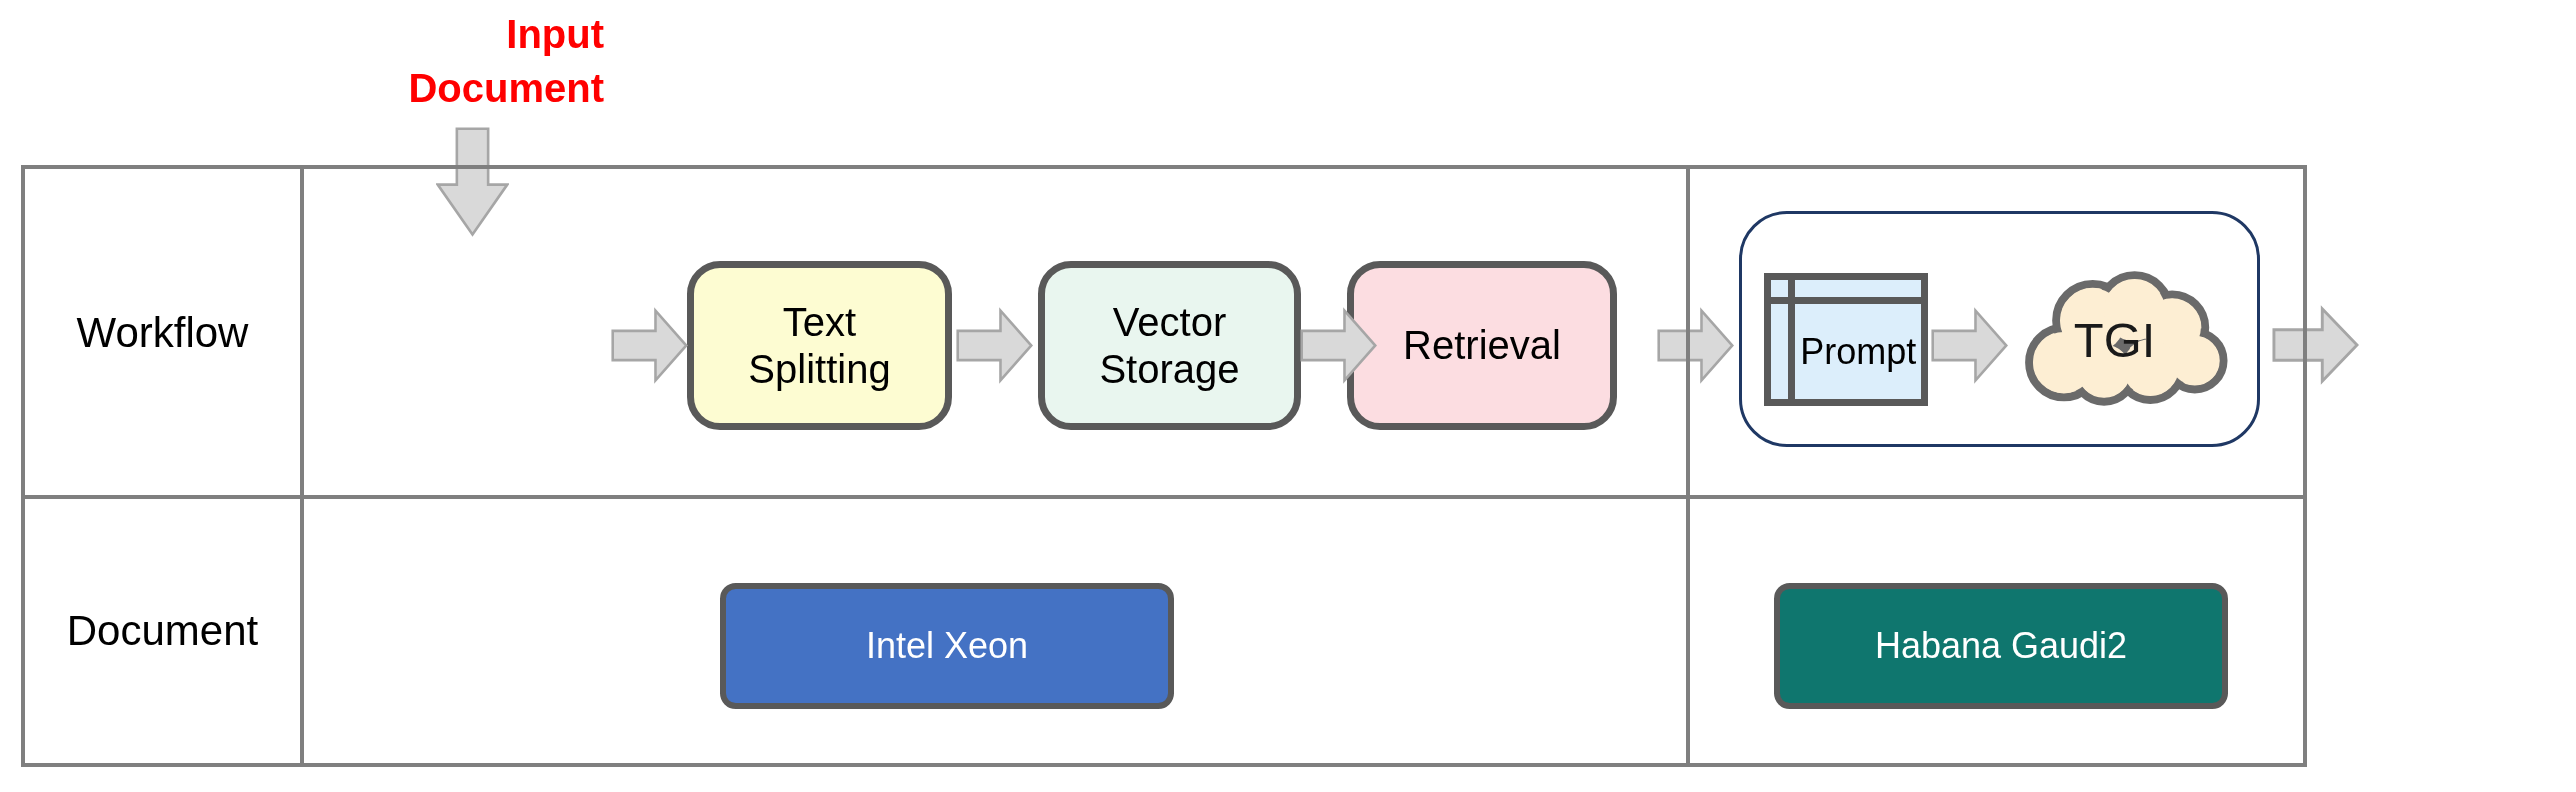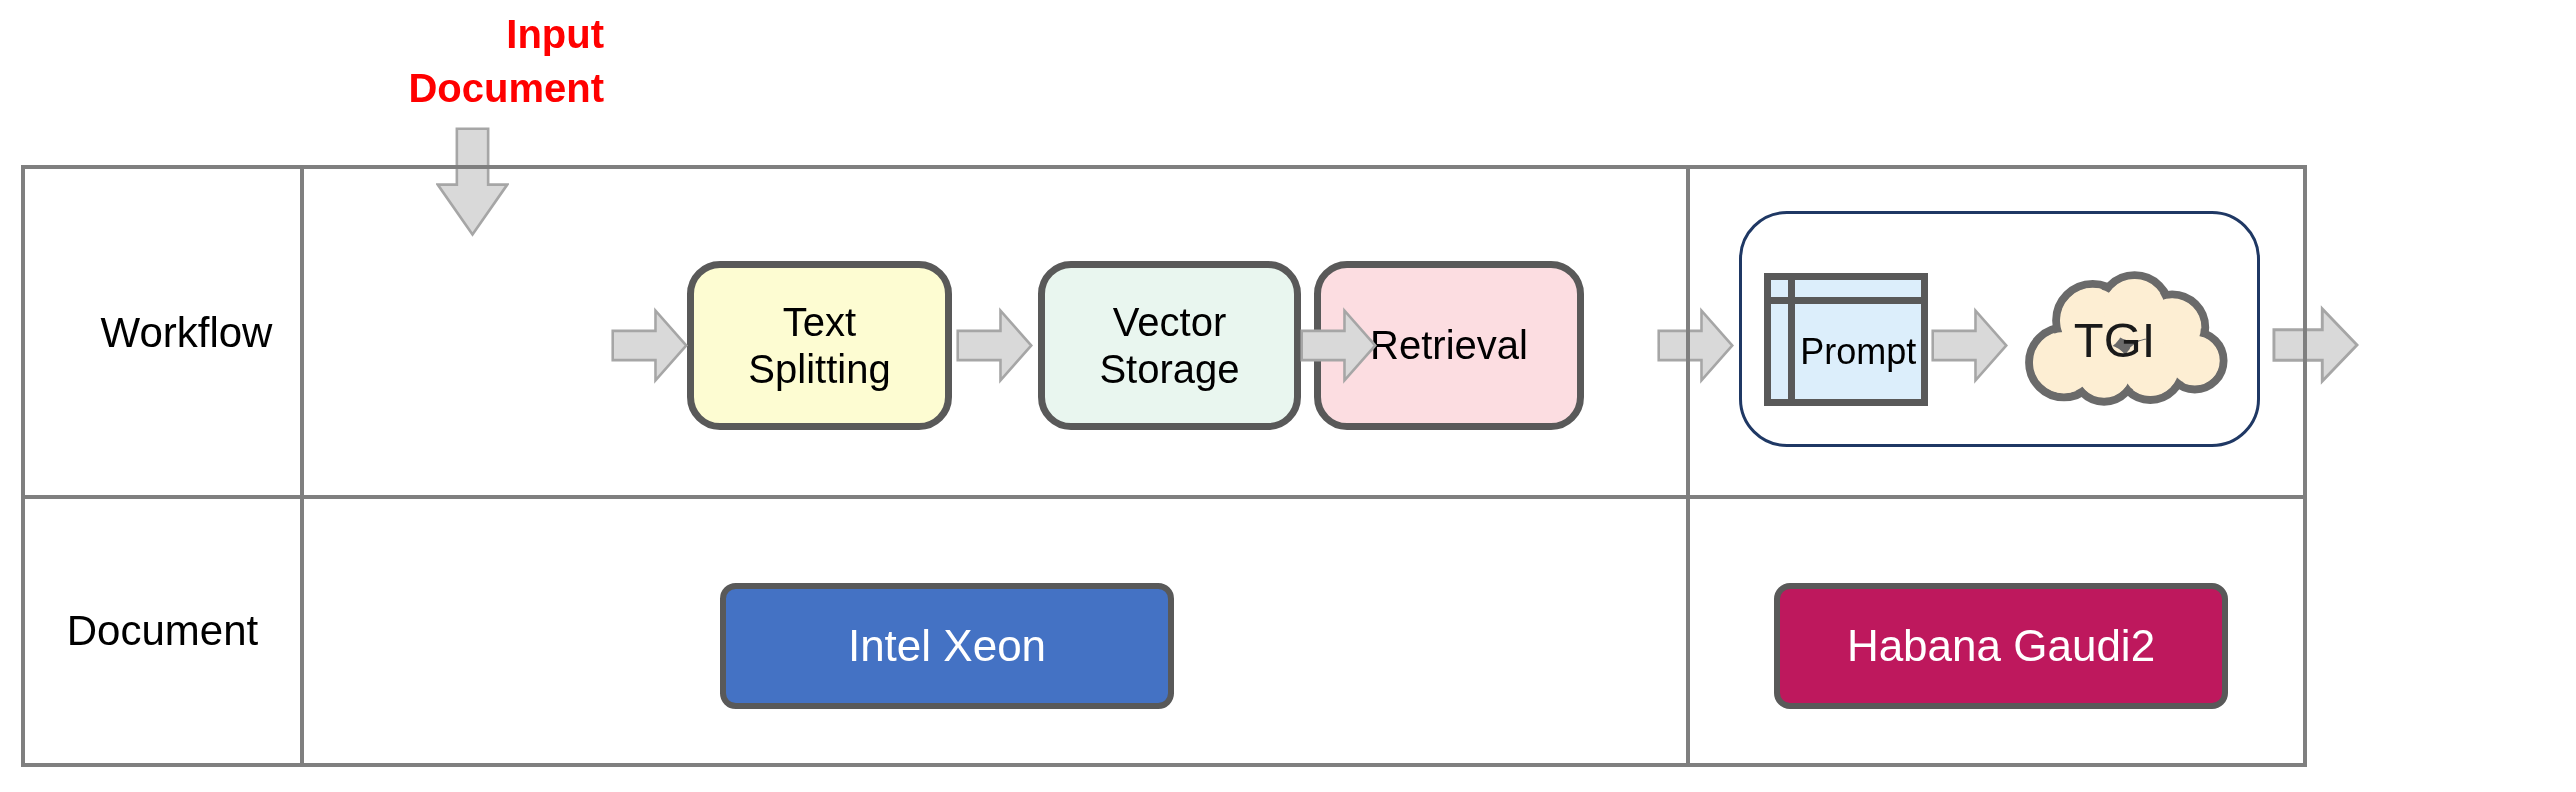--- a/index.html
+++ b/index.html
@@ -23,35 +23,35 @@
   #vline-labels  { left: 300px;  top: 165px; width: 4.4px;  height: 602px; }
   #vline-section { left: 1686px; top: 165px; width: 4.4px;  height: 602px; }
   #hline-rows    { left: 21px;   top: 495px; width: 2286px; height: 4.4px; }
 
   
   .row-label {
     position: absolute; left: 25px; width: 275px;
     display: flex; align-items: center; justify-content: center;
     font-size: 42px; color: #000000;
   }
-  #label-workflow { top: 169px; height: 328px; margin-left: 24px; }
+  #label-workflow { top: 169px; height: 328px; }
   #label-hardware { top: 499px; height: 263px; }
 
   
   .step {
     position: absolute; top: 261px; height: 169px;
     border: 7px solid #595959; border-radius: 33px;
     display: flex; align-items: center; justify-content: center;
     text-align: center; font-size: 40px; line-height: 1.17; color: #000000;
     padding: 0 40px;
   }
   #step-doc-loading   { left: 338px;  width: 272px; }
   #step-text-split    { left: 687px;  width: 265px; }
   #step-vector-store  { left: 1038px; width: 263px; }
-  #step-retrieval     { left: 1314px; width: 270px; padding: 0 18px; }
+  #step-retrieval     { left: 1347px; width: 270px; padding: 0 18px; }
 
   
   .arrow { position: absolute; }
   .arrow svg { display: block; width: 100%; height: 100%; }
   .arrow polygon { stroke: #a6a6a6; stroke-width: 3; stroke-linejoin: miter; }
   #arrow-1 { left: 611px;  top: 307px; width: 77px; height: 77px; }
   #arrow-2 { left: 956px; top: 307px; width: 77px; height: 77px; }
   #arrow-3 { left: 1300px; top: 307px; width: 77px; height: 77px; }
   #arrow-4 { left: 1657px; top: 307px; width: 77px; height: 77px; }
   #arrow-5 { left: 1931px; top: 307px; width: 77px; height: 77px; }
@@ -88,21 +88,21 @@
   .cloud { position: absolute; left: 2008px; top: 256px; width: 241px; height: 171px; }
   .cloud svg { display: block; width: 100%; height: 100%; }
   .cloud .outlined circle { stroke: #6a6a6a; stroke-width: 9; }
   .cloud text { font-family: "Liberation Sans", sans-serif; font-size: 56px; fill: #1a1a1a; }
 
   
   .hw-box {
     position: absolute; top: 583px; height: 126px; width: 454px;
     border: 6.1px solid #595959; border-radius: 15.7px;
     display: flex; align-items: center; justify-content: center;
-    font-size: 44px;
+    font-size: 36px;
   }
   #hw-xeon   { left: 720px; }
   #hw-gaudi2 { left: 1774px; }
 </style>
 </head>
 <body>
 
 <div id="canvas">
 
   <div class="annotation" id="input-annotation" style="color: rgb(255, 0, 0);">
@@ -185,19 +185,19 @@
 
   <div class="table-frame"></div>
   <div class="grid-line" id="vline-labels"></div>
   <div class="grid-line" id="vline-section"></div>
   <div class="grid-line" id="hline-rows"></div>
 
   <div class="row-label" id="label-workflow">Workflow</div>
   <div class="row-label" id="label-hardware">Document</div>
 
   <div class="hw-box" id="hw-xeon" style="background-color: rgb(68, 114, 196); color: rgb(255, 255, 255);">Intel Xeon</div>
-  <div class="hw-box" id="hw-gaudi2" style="background-color: #be185d; color: rgb(255, 255, 255); border-radius: 16px;">Habana Gaudi2</div>
+  <div class="hw-box" id="hw-gaudi2" style="background-color: #0f766e; color: rgb(255, 255, 255);">Habana Gaudi2</div>
 
   <div class="annotation" id="output-annotation" style="color: rgb(255, 0, 0);">
   </div>
 
 </div>
 
 
 </body></html>

